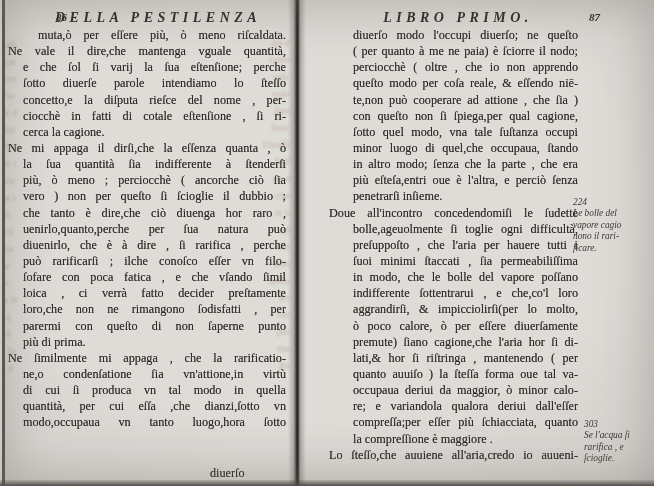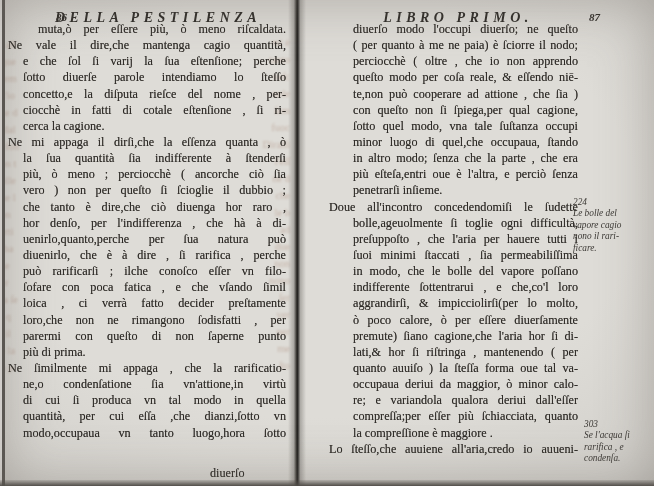--- a/index.html
+++ b/index.html
@@ -20,21 +20,21 @@
     background:linear-gradient(180deg,rgba(70,67,63,.15),#4a4743);filter:blur(.4px);}
   .gutter{position:absolute;left:288px;top:0;width:18px;height:100%;
     background:linear-gradient(90deg,rgba(100,97,92,0) 0%,rgba(96,93,88,.40) 32%,
       #34322e 48%,#232220 54%,rgba(96,93,88,.40) 68%,rgba(100,97,92,0) 100%);
     filter:blur(.5px);}
   
   .runhead{position:absolute;top:10px;height:18px;font-style:italic;font-weight:600;
     font-size:14px;letter-spacing:4.5px;white-space:nowrap;}
   .pagenum{position:absolute;top:11px;font-style:italic;font-weight:600;font-size:11px;margin-left:36px;}
   
-  .pagebody{position:absolute;top:21px;font-family:Liberation Serif, serif;}
+  .pagebody{position:absolute;top:27px;font-family:Liberation Serif, serif;}
   .line{height:16.15px;line-height:16.15px;font-size:12.2px;white-space:nowrap;
     overflow:visible;padding-left:15px;text-shadow:0 0 .5px rgba(43,40,36,.55);}
   .line.flush{padding-left:0;}
   .line.deep{padding-left:30px;}
   .line.j{white-space:normal;text-align:justify;text-align-last:justify;}
   #left-body{left:8px;width:278px;}
   #right-body{left:338px;width:240px;}
   #right-body .line.flush{margin-left:-9px;padding-left:0;}
   .catchword{position:absolute;font-size:12.2px;color:var(--ink,#2e2b27);
     text-shadow:0 0 .5px rgba(43,40,36,.5);}
@@ -101,32 +101,31 @@
       <div class="line">per</div>
       <div class="line">me</div>
       <div class="line">ſto</div>
     </div>
 
   <div>
     <span class="pagenum" style="left:20px;">86</span>
     <div class="runhead" style="left:55px;width:202px;text-align:center;">DELLA PESTILENZA</div>
     <div class="pagebody" id="left-body">
         <div class="line deep j">muta,ò per eſſere più, ò meno riſcaldata.</div>
-        <div class="line flush j">Ne vale il dire,che mantenga cagio quantità,</div>
+        <div class="line flush j">Ne vale il dire,che mantenga vguale quantità,</div>
         <div class="line j">e che ſol ſi varij la ſua eſtenſione; perche</div>
         <div class="line j">ſotto diuerſe parole intendiamo lo ſteſſo</div>
         <div class="line j">concetto,e la diſputa rieſce del nome , per-</div>
         <div class="line j">ciocchè in fatti di cotale eſtenſione , ſi ri-</div>
         <div class="line">cerca la cagione.</div>
         <div class="line flush j">Ne mi appaga il dirſi,che la eſſenza quanta , ò</div>
         <div class="line j">la ſua quantità ſia indifferente à ſtenderſi</div>
         <div class="line j">più, ò meno ; perciocchè ( ancorche ciò ſia</div>
         <div class="line j">vero ) non per queſto ſi ſcioglie il dubbio ;</div>
         <div class="line j">che tanto è dire,che ciò diuenga hor raro ,</div>
-        <div class="line j">hor denſo, per l'indifferenza , che hà à di-</div>
         <div class="line j">uenirlo,quanto,perche per ſua natura può</div>
         <div class="line j">diuenirlo, che è à dire , ſi rarifica , perche</div>
         <div class="line j">può rarificarſi ; ilche conoſco eſſer vn filo-</div>
         <div class="line j">ſofare con poca fatica , e che vſando ſimil</div>
         <div class="line j">loica , ci verrà fatto decider preſtamente</div>
         <div class="line j">loro,che non ne rimangono ſodisfatti , per</div>
         <div class="line j">parermi con queſto di non ſaperne punto</div>
         <div class="line">più di prima.</div>
         <div class="line flush j">Ne ſimilmente mi appaga , che la rarificatio-</div>
         <div class="line j">ne,o condenſatione ſia vn'attione,in virtù</div>
@@ -178,21 +177,21 @@
           <div class="line">vapore cagio</div>
           <div class="line">nono il rari-</div>
           <div class="line">ficare.</div>
         </div>
     </div>
     <div class="margin-note" style="left:584px;top:419px;width:70px;">
       <div class="note-num">303</div>
       <div>
           <div class="line">Se l'acqua ſi</div>
           <div class="line">rarifica , e</div>
-          <div class="line">condenſa.</div>
+          <div class="line">ſcioglie.</div>
         </div>
     </div>
   </div>
 
   <div class="gutter"></div>
   <div class="edge-left-light"></div>
   <div class="edge-left"></div>
   <div class="bottom-strip"></div>
 </div>
 

